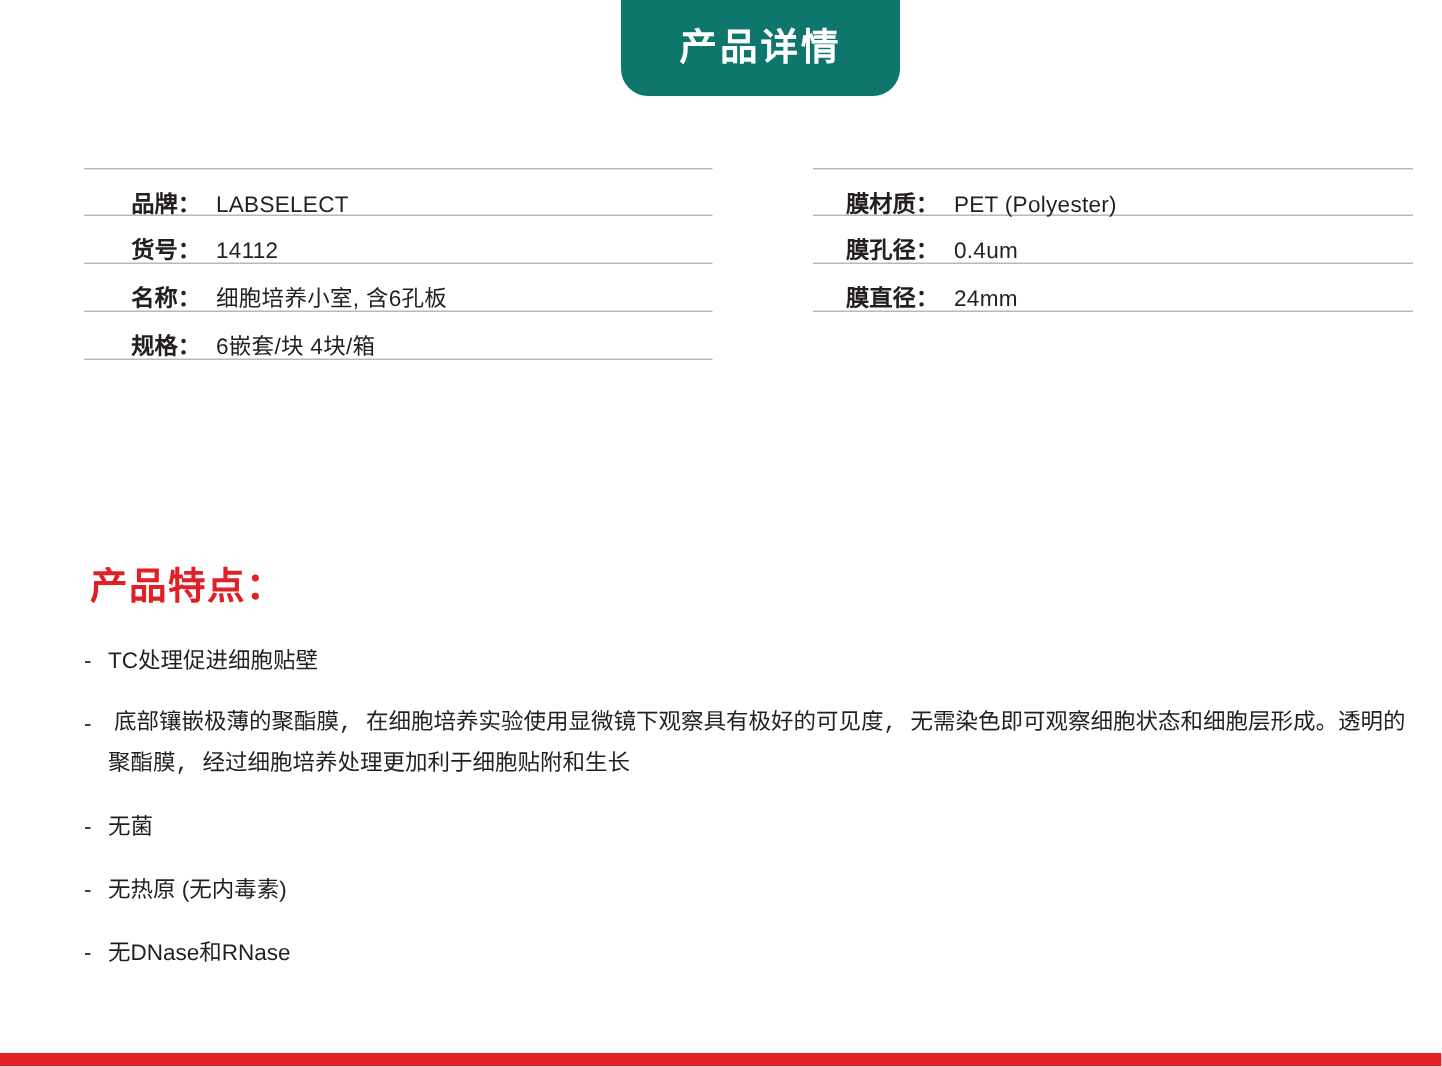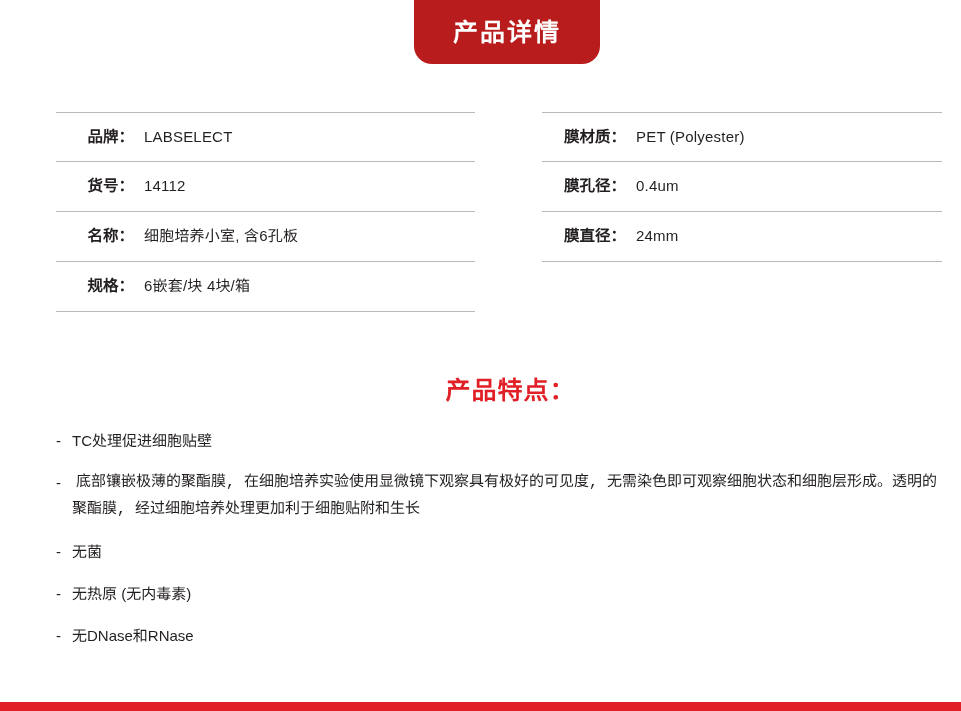--- a/index.html
+++ b/index.html
@@ -21,21 +21,21 @@
   .header-wrap {
     position: relative;
     height: 68px;
   }
   .banner {
     position: absolute;
     left: 414px;
     top: 0;
     width: 186px;
     height: 64px;
-    background: #b91c1c;
+    background: #0f766e;
     box-sizing: border-box;
     border-bottom-left-radius: 18px;
     border-bottom-right-radius: 18px;
     display: flex;
     align-items: center;
     justify-content: center;
   }
   .banner-title {
     color: #ffffff;
     font-size: 25px;
@@ -61,21 +61,21 @@
     padding-right: 5px;
   }
   .spec-col.right {
     width: 481px;
     padding-left: 62px;
     padding-right: 19px;
   }
   .spec-row {
     display: flex;
     align-items: baseline;
-    height: 50px;
+    height: 32px;
     border-bottom: 1px solid #b9b9b9;
     box-sizing: border-box;
   }
   .spec-row:first-child {
     border-top: 1px solid #b9b9b9;
   }
   .spec-label {
     width: 88px;
     min-width: 88px;
     text-align: right;
@@ -105,21 +105,20 @@
     left: 0;
     width: 961px;
   }
   .features-title {
     color: #e01f26;
     font-size: 25px;
     font-weight: bold;
     padding-left: 60px;
     letter-spacing: 1px;
     margin-bottom: 22px;
-    text-align: center;
   }
   .feature-item {
     display: flex;
     align-items: flex-start;
     padding-left: 56px;
     padding-right: 10px;
     margin-bottom: 16px;
     font-size: 15px;
     color: #231f20;
   }

